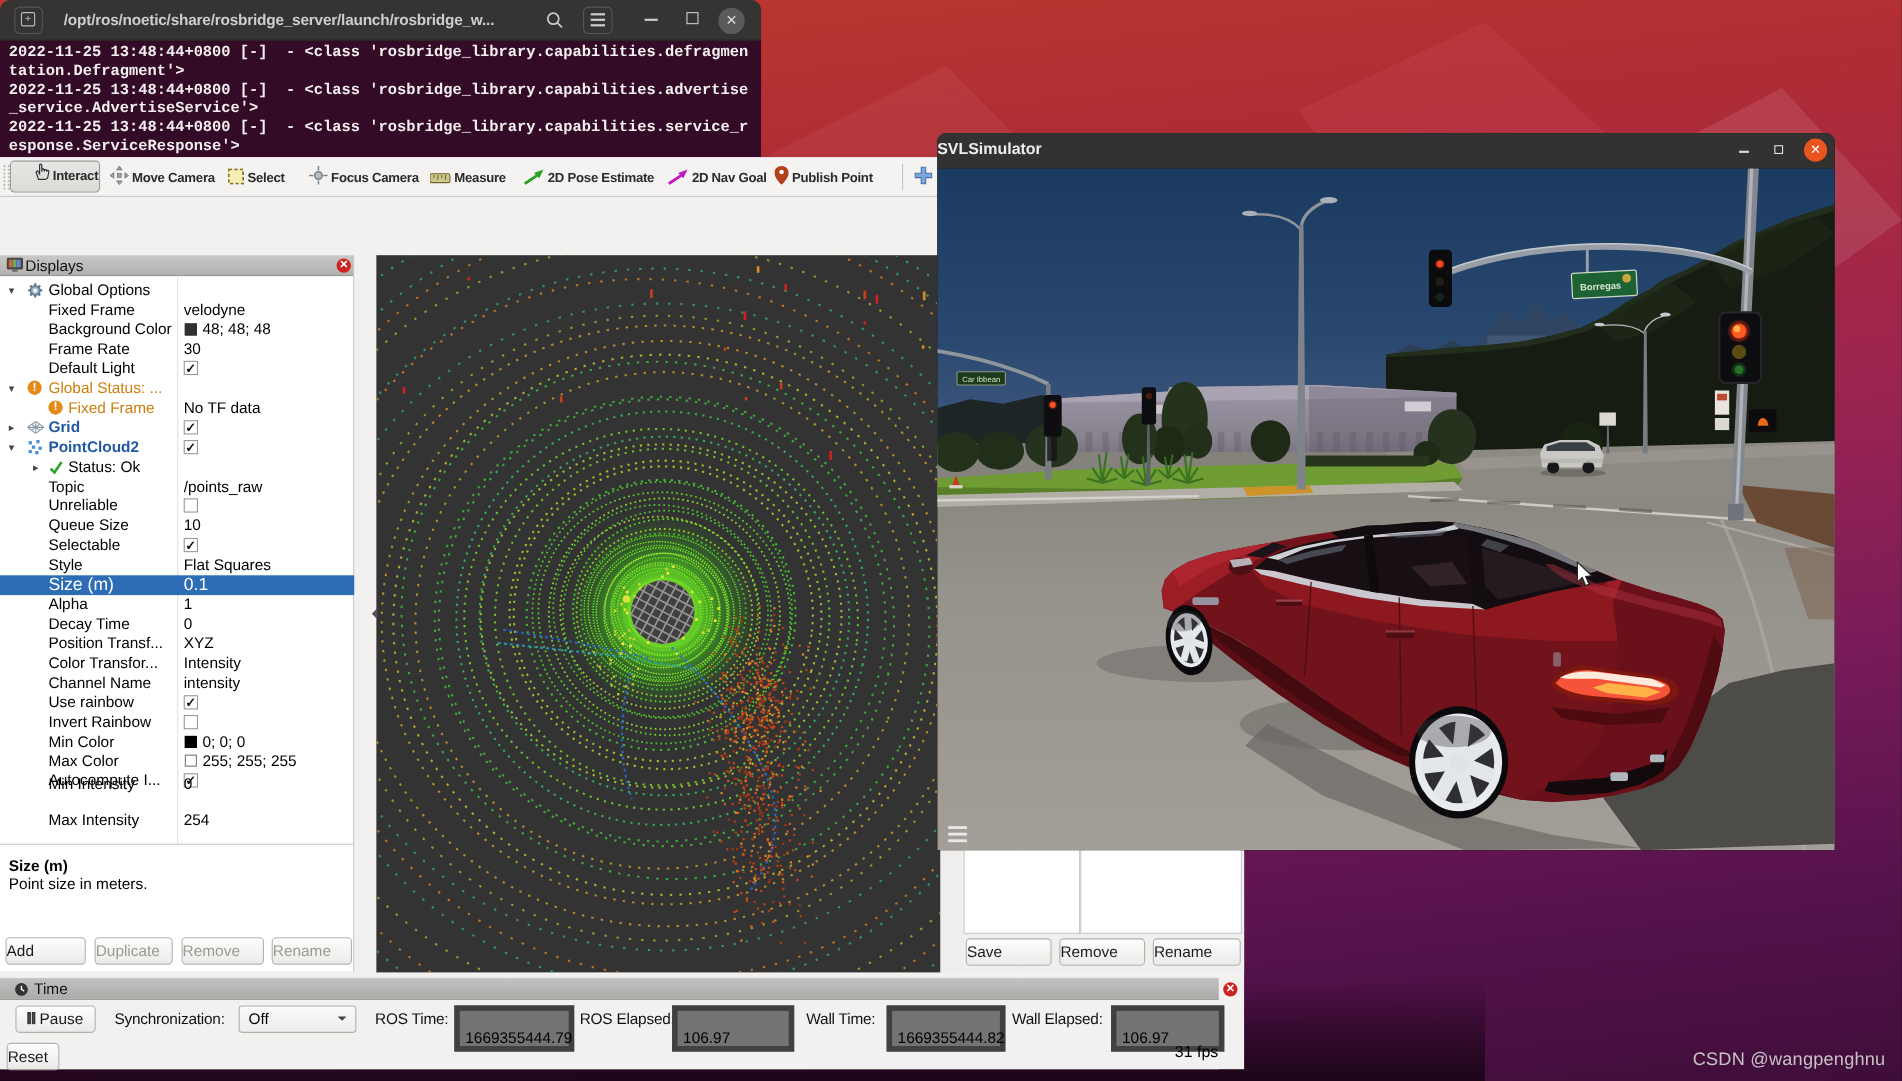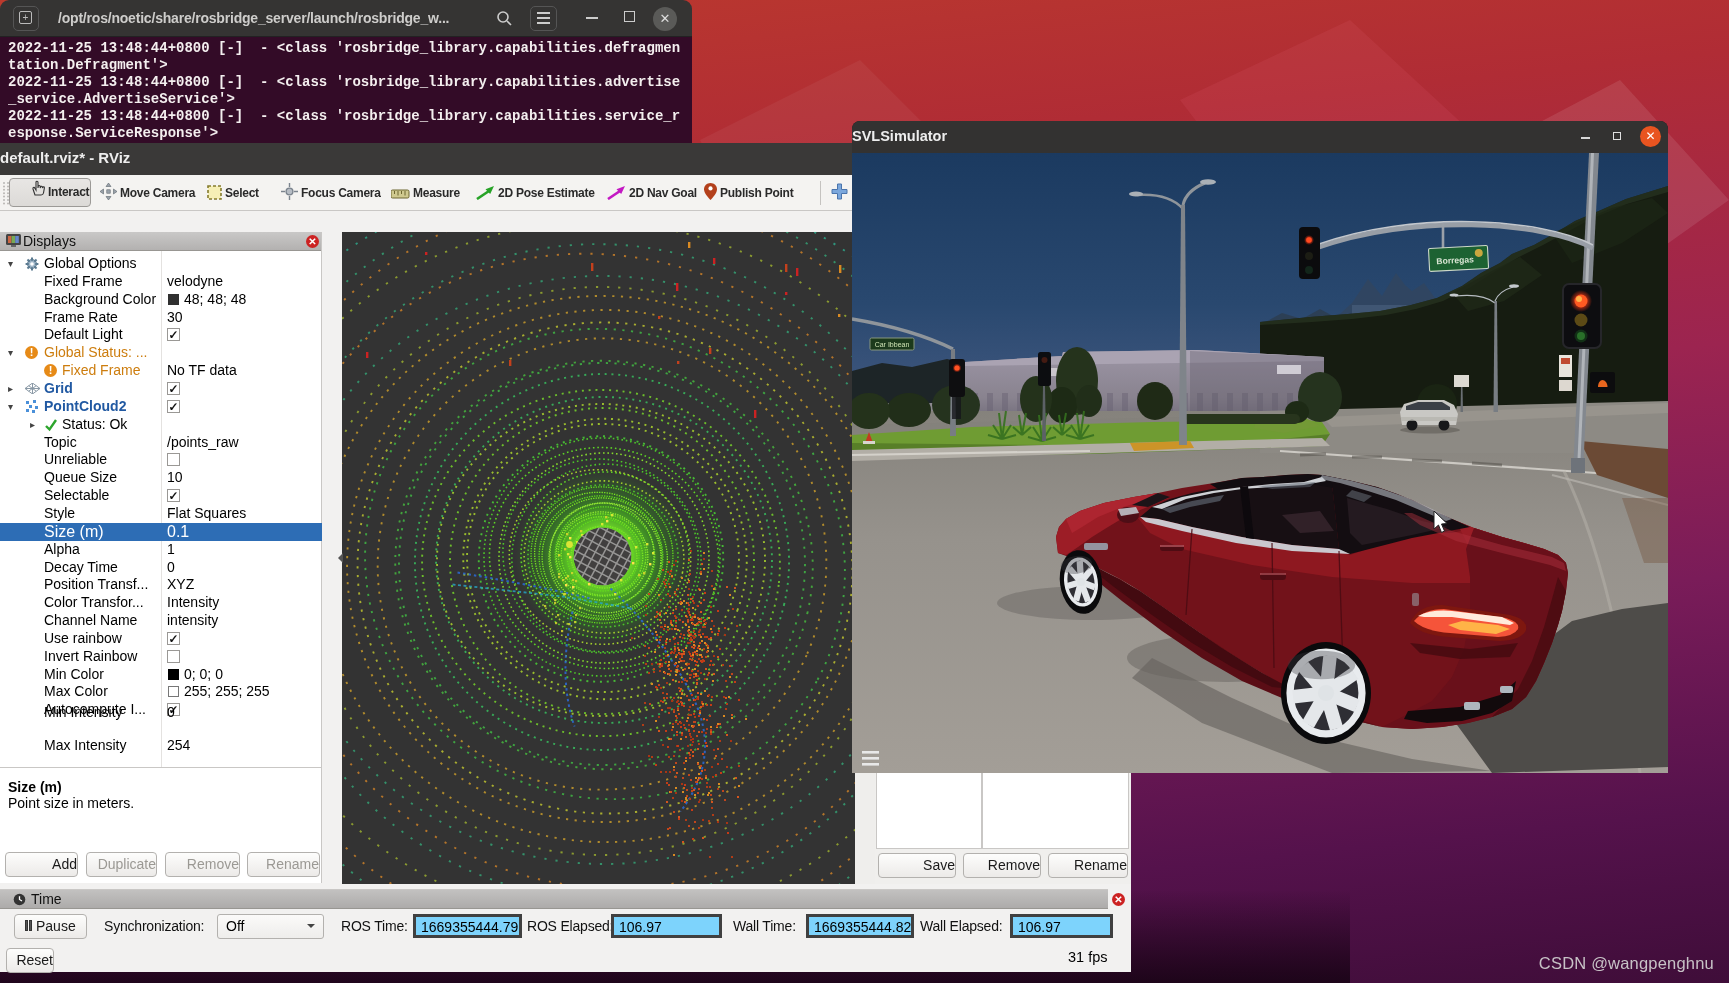--- a/index.html
+++ b/index.html
@@ -35,33 +35,33 @@
 .trow{position:absolute;height:18px;font-size:14px;color:#000;white-space:nowrap}
 .trow .lab{position:absolute;left:44px;top:0}
 .trow .val{position:absolute;left:167px;top:0}
 .selrow{position:absolute;left:0;width:322px;height:18px;background:#2d6db5}
 .selrow .lab,.selrow .val{color:#fff}
 .exp{position:absolute;font-size:10px;color:#444;top:3px}
 .cbx{position:absolute;left:167px;top:2px;width:13px;height:13px;border:1px solid #9a9895;background:#fff;font-size:12px;line-height:12px;text-align:center;color:#111;font-weight:700}
 .swatch{position:absolute;left:168px;top:3px;width:11px;height:11px;border:1px solid #777}
 .vdiv{position:absolute;left:161px;top:0;width:1px;height:100%;background:#e4e2e0}
 #helpbox{position:absolute;left:0;top:535px;width:321px;height:84px;background:#fff;border-top:1px solid #c9c7c5;padding:11px 0 0 8px;font-size:14px}
-.btn{position:absolute;height:25px;border:1px solid #b3b1ae;border-radius:4px;background:linear-gradient(#fdfdfc,#eceae8);font-size:14px;color:#1a1a1a;text-align:right;line-height:23px}
+.btn{position:absolute;height:25px;border:1px solid #b3b1ae;border-radius:4px;background:linear-gradient(#fdfdfc,#eceae8);font-size:14px;color:#1a1a1a;text-align:left;line-height:23px}
 .btn.dis{color:#9b9994}
 
 #view3d{position:absolute;left:342px;top:89px;width:513px;height:652px;background:#333;overflow:hidden}
 #vsplit{position:absolute;left:322px;top:89px;width:20px;height:652px;background:#f2f1f0}
 #vsplit2{position:absolute;left:855px;top:89px;width:20px;height:652px;background:#efeeec}
 
 #rpanel{position:absolute;left:875px;top:89px;width:256px;height:652px;background:#f0efed}
 #rpanel .box{position:absolute;top:0;height:617px;background:#fff;border:1px solid #c9c7c5}
 
 #tpanel{position:absolute;left:0;top:746px;width:1108px;height:83px;background:#f2f1f0;border-top:1px solid #c9c7c5}
 #tpanel .phead{background:linear-gradient(#c2c1c0,#adabaa)}
-.inp{position:absolute;top:24px;height:24px;background:#7dd3fc;border:3px solid #404040;font-size:14px;padding:2px 5px;color:#000}
+.inp{position:absolute;top:24px;height:24px;background:#737373;border:5px solid #404040;font-size:14px;padding:16px 5px;color:#000}
 .tlab{position:absolute;top:28px;font-size:14px;letter-spacing:-.2px;color:#111}
 #combo{position:absolute;left:217px;top:24px;width:107px;height:25px;border:1px solid #b3b1ae;border-radius:3px;background:linear-gradient(#fbfaf9,#eeedeb);font-size:14px;padding:3px 0 0 8px}
 
 #svl{position:absolute;left:852px;top:121px;width:816px;height:652px;background:#181818;border-radius:8px 8px 0 0;overflow:hidden}
 #svl .tbar{height:32px;background:#333231;position:relative}
 #wm{position:absolute;right:15px;top:954px;font-size:16.5px;color:#c7c2c6;letter-spacing:.2px}
 </style></head>
 <body>
 <div id="wall"></div>
 
@@ -93,23 +93,20 @@
  </div>
  <div class="tbody">2022-11-25 13:48:44+0800 [-]  - &lt;class 'rosbridge_library.capabilities.defragmen
 tation.Defragment'&gt;
 2022-11-25 13:48:44+0800 [-]  - &lt;class 'rosbridge_library.capabilities.advertise
 _service.AdvertiseService'&gt;
 2022-11-25 13:48:44+0800 [-]  - &lt;class 'rosbridge_library.capabilities.service_r
 esponse.ServiceResponse'&gt;</div>
 </div>
 
 <div id="rviz">
- <div class="tbar">
-      <div class="wtitle" style="top:6px">default.rviz* - RViz</div>
-    </div>
 
 <div id="toolbar">
  <svg style="position:absolute;left:2px;top:6px" width="8" height="24" viewBox="0 0 8 24">
         <g fill="#b9b7b4">
           <circle cx="2" cy="2.0" r="1"></circle>
           <circle cx="6" cy="2.0" r="1"></circle>
           <circle cx="2" cy="5.4" r="1"></circle>
           <circle cx="6" cy="5.4" r="1"></circle>
           <circle cx="2" cy="8.8" r="1"></circle>
           <circle cx="6" cy="8.8" r="1"></circle>

